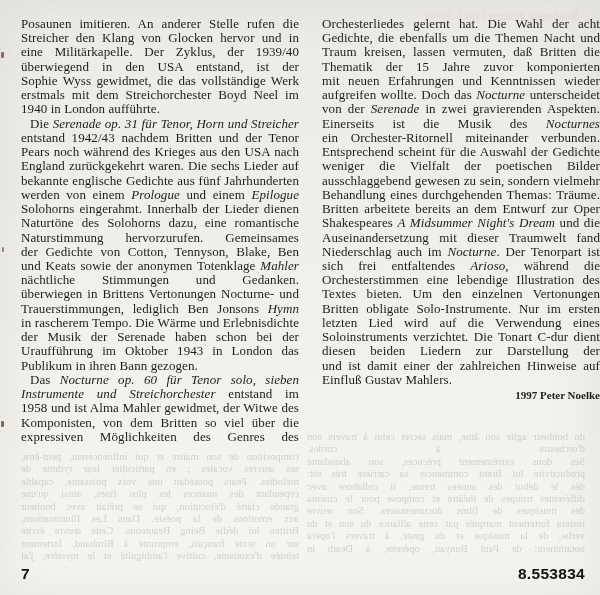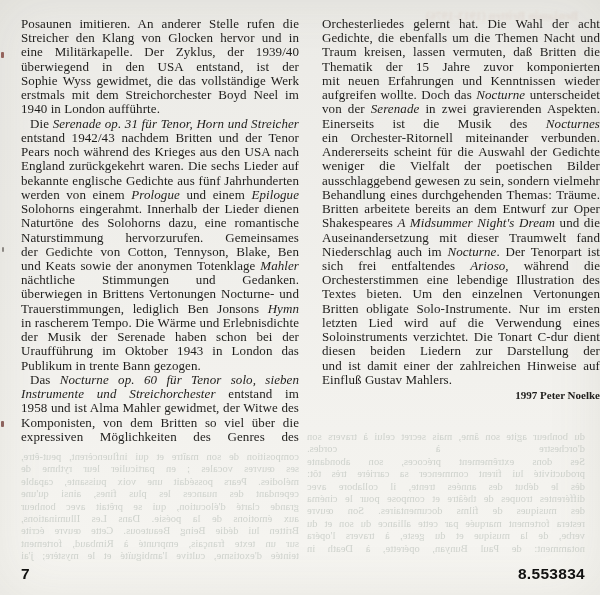--- a/index.html
+++ b/index.html
@@ -88,39 +88,39 @@
       <div class="line"><span>Naturtöne des Solohorns dazu, eine romantische</span></div>
       <div class="line"><span>Naturstimmung hervorzurufen. Gemeinsames Thema</span></div>
       <div class="line"><span>der Gedichte von Cotton, Tennyson, Blake, Ben Jonson</span></div>
       <div class="line"><span>und Keats sowie der anonymen Totenklage </span><span class="it">Mahler</span><span> sind</span></div>
       <div class="line"><span>nächtliche Stimmungen und Gedanken. Entsprechend</span></div>
       <div class="line"><span>überwiegen in Brittens Vertonungen Nocturne- und</span></div>
       <div class="line"><span>Trauerstimmungen, lediglich Ben Jonsons </span><span class="it">Hymn</span><span> steht</span></div>
       <div class="line"><span>in rascherem Tempo. Die Wärme und Erlebnisdichte</span></div>
       <div class="line"><span>der Musik der Serenade haben schon bei der</span></div>
       <div class="line"><span>Uraufführung im Oktober 1943 in London das</span></div>
-      <div class="line last"><span>Publikum in trente Bann gezogen.</span></div>
+      <div class="line last"><span>Publikum in ihren Bann gezogen.</span></div>
       <div class="line ind"><span>Das </span><span class="it">Nocturne op. 60 für Tenor solo, sieben obligate</span></div>
       <div class="line"><span class="it">Instrumente und Streichorchester</span><span> entstand im Sommer</span></div>
       <div class="line"><span>1958 und ist Alma Mahler gewidmet, der Witwe des</span></div>
       <div class="line"><span>Komponisten, von dem Britten so viel über die</span></div>
       <div class="line"><span>expressiven Möglichkeiten des Genres des</span></div>
     </div>
 
   <div class="col" id="right-col">
       <div class="line"><span>Orchesterliedes gelernt hat. Die Wahl der acht</span></div>
       <div class="line"><span>Gedichte, die ebenfalls um die Themen Nacht und</span></div>
       <div class="line"><span>Traum kreisen, lassen vermuten, daß Britten die</span></div>
       <div class="line"><span>Thematik der 15 Jahre zuvor komponierten </span><span class="it">Serenade</span></div>
       <div class="line"><span>mit neuen Erfahrungen und Kenntnissen wieder</span></div>
       <div class="line"><span>aufgreifen wollte. Doch das </span><span class="it">Nocturne</span><span> unterscheidet sich</span></div>
       <div class="line"><span>von der </span><span class="it">Serenade</span><span> in zwei gravierenden Aspekten.</span></div>
       <div class="line"><span>Einerseits ist die Musik des </span><span class="it">Nocturnes</span></div>
       <div class="line"><span>ein Orchester-Ritornell miteinander verbunden.</span></div>
-      <div class="line"><span>Andererseits scheint für die Auswahl der Gedichte</span></div>
+      <div class="line"><span>Entsprechend scheint für die Auswahl der Gedichte</span></div>
       <div class="line"><span>weniger die Vielfalt der poetischen Bilder</span></div>
       <div class="line"><span>ausschlaggebend gewesen zu sein, sondern vielmehr die</span></div>
       <div class="line"><span>Behandlung eines durchgehenden Themas: Träume.</span></div>
       <div class="line"><span>Britten arbeitete bereits an dem Entwurf zur Oper nach</span></div>
       <div class="line"><span>Shakespeares </span><span class="it">A Midsummer Night's Dream</span><span> und die</span></div>
       <div class="line"><span>Auseinandersetzung mit dieser Traumwelt fand ihren</span></div>
       <div class="line"><span>Niederschlag auch im </span><span class="it">Nocturne</span><span>. Der Tenorpart ist ein</span></div>
       <div class="line"><span>sich frei entfaltendes </span><span class="it">Arioso</span><span>, während die</span></div>
       <div class="line"><span>Orchesterstimmen eine lebendige Illustration des</span></div>
       <div class="line"><span>Textes bieten. Um den einzelnen Vertonungen jeweils</span></div>

